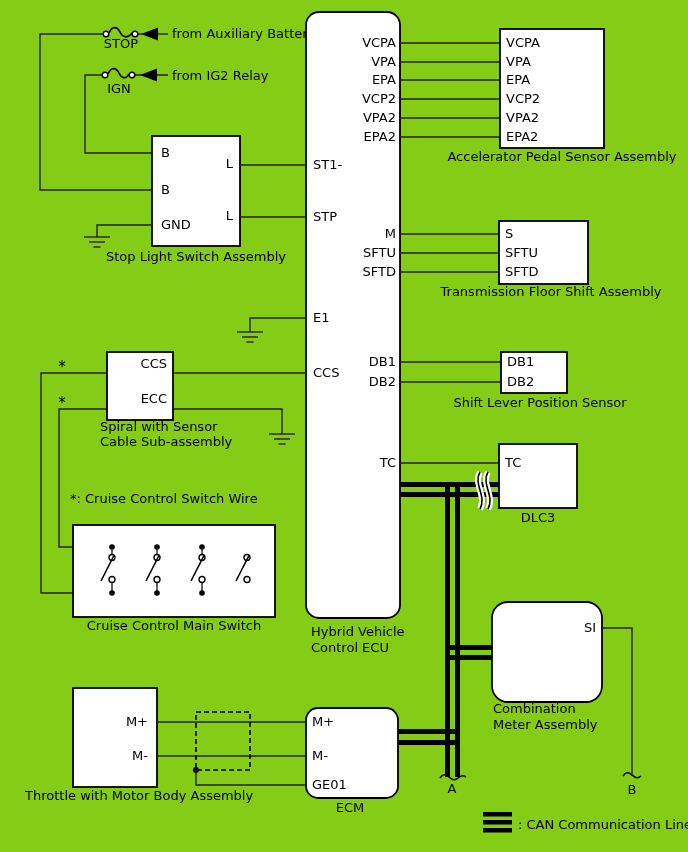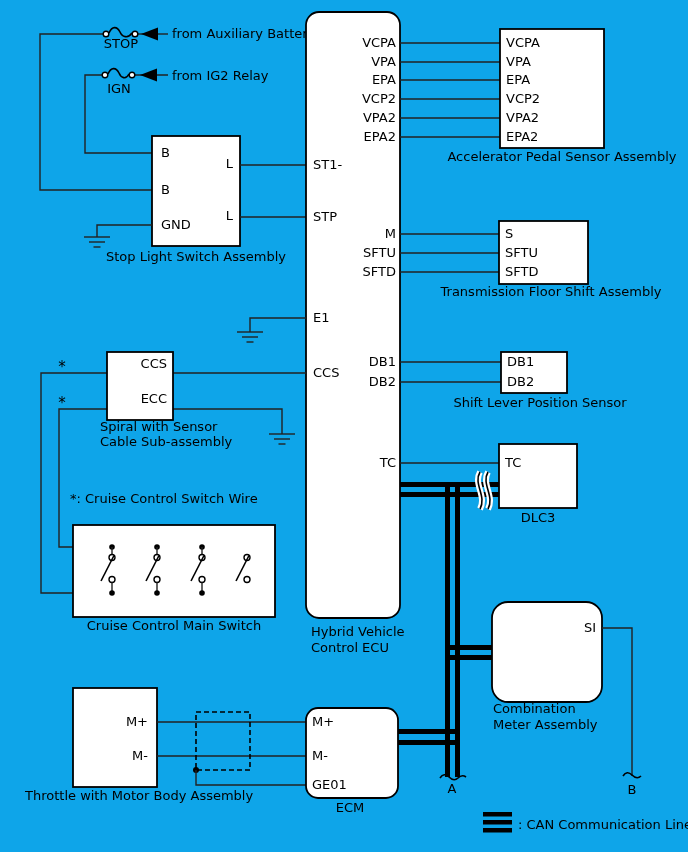--- a/index.html
+++ b/index.html
@@ -1,16 +1,16 @@
 <!DOCTYPE html>
 <html><head>
 <meta charset="utf-8">
 <style>
   html,body{margin:0;padding:0;background:#fff;}
-  .stage{position:relative;width:688px;height:852px;background:#0ea5e9;overflow:hidden;}
+  .stage{position:relative;width:688px;height:852px;background:#84cc16;overflow:hidden;}
   svg{display:block;}
   .wire{stroke:#222;stroke-width:1.4;fill:none;}
   .box{fill:#fff;stroke:#000;stroke-width:1.8;}
   .boxthin{fill:none;stroke:#000;stroke-width:1.6;}
   .thick{fill:#000;stroke:none;}
   .lbl{font-family:"DejaVu Sans","Liberation Sans",sans-serif;font-size:13px;fill:#000;}
   .ast{font-family:"DejaVu Sans","Liberation Sans",sans-serif;font-size:15px;fill:#000;}
   .dot{fill:#000;stroke:none;}
   .oc{fill:#fff;stroke:#000;stroke-width:1.4;}
   .gw{stroke:#fff;stroke-width:6;fill:none;}

